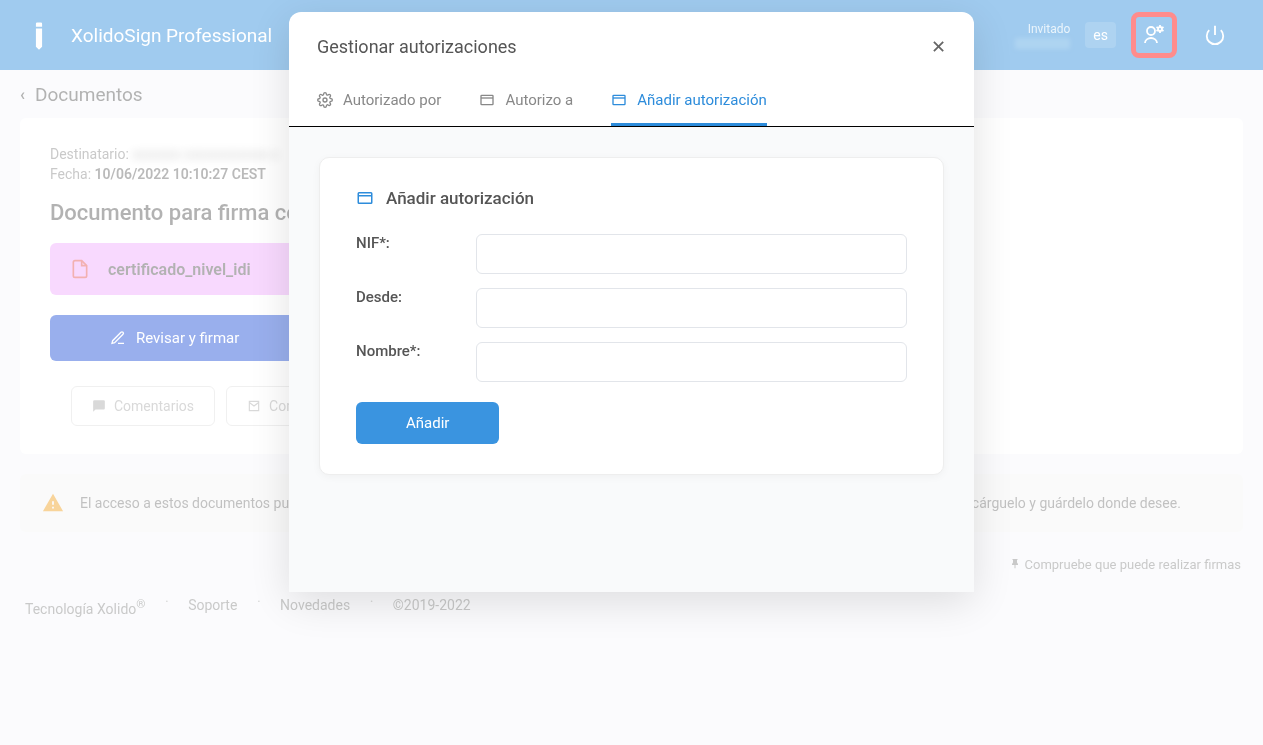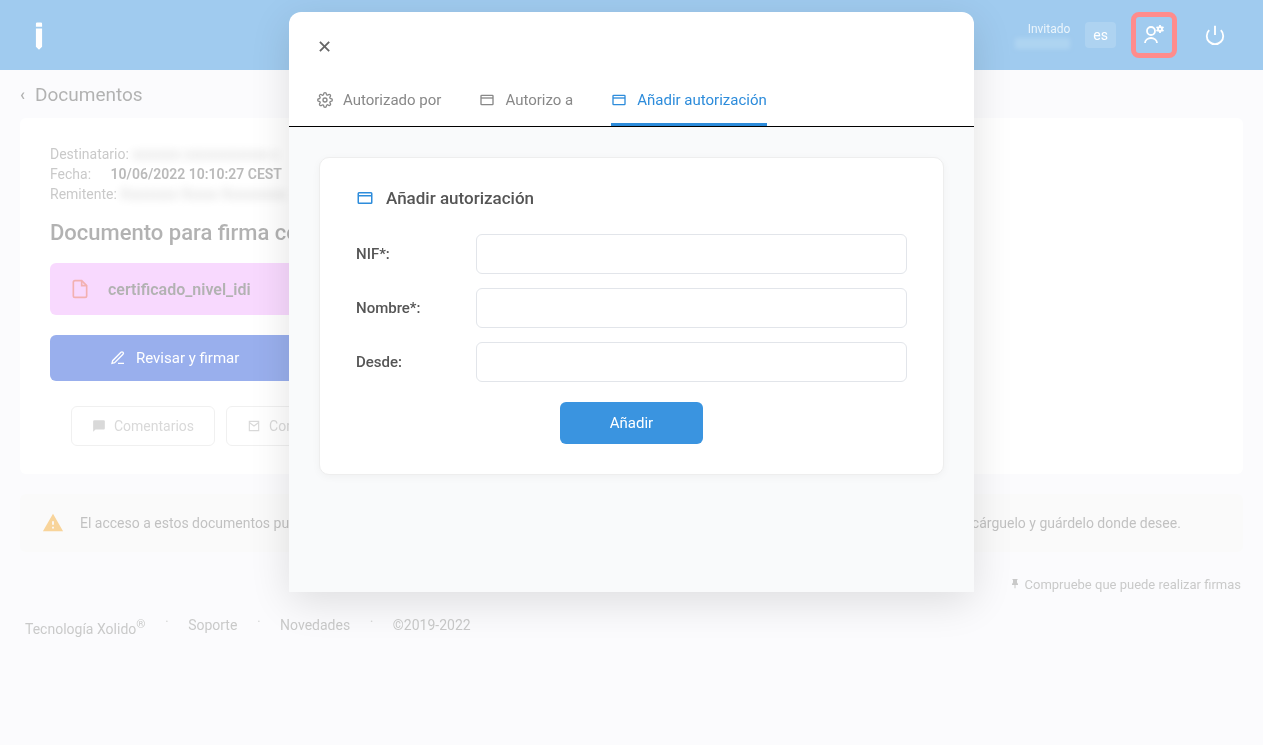--- a/index.html
+++ b/index.html
@@ -15,21 +15,21 @@
 .lang-badge { background: rgba(255,255,255,0.15); color: white; padding: 5px 8px; border-radius: 4px; font-size: 14px; }
 .header-icon-btn { width: 46px; height: 46px; display: flex; align-items: center; justify-content: center; color: white; cursor: pointer; }
 .header-icon-btn.highlighted { border: 5px solid #ff0000; border-radius: 8px; }
 
 .breadcrumb-bar { height: 48px; display: flex; align-items: center; padding: 0 20px; gap: 10px; color: #555; }
 .breadcrumb-bar .chev { font-size: 16px; font-weight: bold; }
 .breadcrumb-label { font-size: 19px; color: #555; }
 
 .content-card { background: white; margin: 0 20px; border-radius: 6px; padding: 28px 30px; }
 .meta-line { color: #888; font-size: 14px; margin-bottom: 4px; }
-.meta-line strong { color: #666; font-weight: 600; margin-left: 16px; }
+.meta-line strong { color: #666; font-weight: 600; }
 .blur-text { filter: blur(4px); color: #999; }
 .doc-title { font-size: 22px; font-weight: 500; color: #555; margin: 18px 0; }
 .file-row { display: flex; align-items: center; background: #f0abfc; border-radius: 6px; padding: 15px 20px; width: 400px; }
 .file-icon { color: #e35252; margin-right: 18px; }
 .file-name { font-weight: 600; color: #555; }
 .primary-btn { background: #1d4ed8; color: white; border: none; padding: 14px 60px; border-radius: 6px; font-size: 15px; margin-top: 20px; display: inline-flex; align-items: center; gap: 10px; cursor: pointer; text-align: right; }
 .secondary-row { display: flex; gap: 11px; margin-top: 25px; padding-left: 21px; }
 .secondary-btn { border: 1px solid #ddd; background: white; color: #aaa; padding: 11px 20px; border-radius: 6px; font-size: 14px; display: inline-flex; align-items: center; gap: 8px; cursor: pointer; }
 
 .info-box { background: #f3f3f3; margin: 20px; border-radius: 6px; padding: 18px 22px; display: flex; gap: 16px; align-items: center; color: #777; font-size: 14px; line-height: 1.5; }
@@ -46,34 +46,35 @@
 .modal-title { font-size: 18px; color: #555; font-weight: 400; }
 .close-btn { color: #666; font-size: 18px; cursor: pointer; background: none; border: none; }
 .modal-tabs { display: flex; gap: 38px; padding: 12px 28px 0; border-bottom: 1px solid #000000; }
 .modal-tab { display: flex; align-items: center; gap: 10px; color: #888; padding: 14px 0; font-size: 15px; cursor: pointer; border-bottom: 3px solid transparent; }
 .modal-tab.active { color: #2d8cdb; border-bottom-color: #2d8cdb; }
 .modal-tab .tab-icon { width: 16px; height: 16px; }
 .modal-body { padding: 30px; background: #f9fafb; flex: 1; }
 .form-card { background: white; border: 1px solid #eee; border-radius: 10px; padding: 30px 36px; box-shadow: 0 2px 8px rgba(0,0,0,0.04); }
 .form-title { display: flex; align-items: center; gap: 12px; color: #555; font-size: 17px; font-weight: 500; margin-bottom: 26px; }
 .form-title-icon { color: #2d8cdb; }
-.form-row { display: flex; align-items: center; margin-bottom: 14px; }
+.form-row { display: flex; align-items: flex-start; margin-bottom: 14px; }
 .form-label { width: 120px; color: #555; font-size: 15px; font-weight: 500; }
 .form-input { flex: 1; border: 1px solid #e2e5ea; border-radius: 6px; height: 40px; padding: 0 12px; font-size: 14px; }
-.form-footer { display: flex; justify-content: center; margin-top: 20px; }
+.form-footer { display: flex; justify-content: flex-start; margin-top: 20px; }
 .add-btn { background: #3a94e0; color: white; border: none; padding: 12px 50px; border-radius: 6px; font-size: 15px; cursor: pointer; }
 </style>
 </head>
 <body>
 
 <div class="header">
   <div class="header-left">
     <svg class="logo-icon" viewBox="0 0 24 24" fill="currentColor">
         <path d="M3 17.25V21h3.75L17.81 9.94l-3.75-3.75L3 17.25zM20.71 7.04a1 1 0 0 0 0-1.41l-2.34-2.34a1 1 0 0 0-1.41 0l-1.83 1.83 3.75 3.75 1.83-1.83z"></path>
       </svg>
+    <span class="app-title">XolidoSign Professional</span>
   </div>
   <div class="header-right">
     <div class="user-info">
       <span>Invitado</span>
       <span class="user-email-blur"></span>
     </div>
     <span class="lang-badge">es</span>
     <div class="header-icon-btn highlighted">
       <svg width="24" height="24" viewBox="0 0 24 24" fill="none" stroke="currentColor" stroke-width="1.8">
           <circle cx="9" cy="8" r="4"></circle>
@@ -92,21 +93,20 @@
 </div>
 
 <div class="breadcrumb-bar">
   <span class="chev">‹</span>
   <span class="breadcrumb-label">Documentos</span>
 </div>
 
 <div class="content-card">
   <div class="meta-line"><span>Destinatario:</span> <span class="blur-text">xxxxxxx xxxxxxxxxxxx x</span></div>
   <div class="meta-line"><span>Fecha:</span> <strong>10/06/2022 10:10:27 CEST</strong></div>
-  <div class="meta-line"><span>Remitente:</span> <span class="blur-text">Xxxxxxxx Xxxxx Xxxxxxxxx</span></div>
 
   <h2 class="doc-title">Documento para firma co</h2>
 
   <div class="file-row">
     <svg class="file-icon" width="20" height="22" viewBox="0 0 24 24" fill="none" stroke="currentColor" stroke-width="2">
         <path d="M14 2H6a2 2 0 0 0-2 2v16a2 2 0 0 0 2 2h12a2 2 0 0 0 2-2V8z"></path>
         <polyline points="14 2 14 8 20 8"></polyline>
       </svg>
     <span class="file-name">certificado_nivel_idi</span>
   </div>
@@ -155,20 +155,21 @@
   <span>Soporte</span>
   <span class="footer-sep">•</span>
   <span>Novedades</span>
   <span class="footer-sep">•</span>
   <span>©2019-2022</span>
 </div>
 
 <div class="overlay">
   <div class="modal">
     <div class="modal-header">
+      <span class="modal-title">Gestionar autorizaciones</span>
       <button class="close-btn">
         <span>✕</span>
       </button>
     </div>
     <div class="modal-tabs">
       <div class="modal-tab">
         <svg class="tab-icon" viewBox="0 0 24 24" fill="none" stroke="currentColor" stroke-width="2">
             <circle cx="12" cy="12" r="3"></circle>
             <path d="M19.4 15a1.65 1.65 0 0 0 .33 1.82l.06.06a2 2 0 1 1-2.83 2.83l-.06-.06a1.65 1.65 0 0 0-1.82-.33 1.65 1.65 0 0 0-1 1.51V21a2 2 0 0 1-4 0v-.09A1.65 1.65 0 0 0 9 19.4a1.65 1.65 0 0 0-1.82.33l-.06.06a2 2 0 1 1-2.83-2.83l.06-.06a1.65 1.65 0 0 0 .33-1.82 1.65 1.65 0 0 0-1.51-1H3a2 2 0 0 1 0-4h.09A1.65 1.65 0 0 0 4.6 9a1.65 1.65 0 0 0-.33-1.82l-.06-.06a2 2 0 1 1 2.83-2.83l.06.06a1.65 1.65 0 0 0 1.82.33H9a1.65 1.65 0 0 0 1-1.51V3a2 2 0 0 1 4 0v.09a1.65 1.65 0 0 0 1 1.51 1.65 1.65 0 0 0 1.82-.33l.06-.06a2 2 0 1 1 2.83 2.83l-.06.06a1.65 1.65 0 0 0-.33 1.82V9a1.65 1.65 0 0 0 1.51 1H21a2 2 0 0 1 0 4h-.09a1.65 1.65 0 0 0-1.51 1z"></path>
           </svg>
@@ -196,26 +197,26 @@
               <rect x="3" y="5" width="18" height="14" rx="1"></rect>
               <line x1="3" y1="9" x2="21" y2="9"></line>
             </svg>
           <span>Añadir autorización</span>
         </div>
         <div class="form-row">
           <label class="form-label">NIF*:</label>
           <input class="form-input" type="text" style="">
         </div>
         <div class="form-row">
+          <label class="form-label">Desde:</label>
+          <input class="form-input" type="text" style="">
+        </div>
+        <div class="form-row">
           <label class="form-label">Nombre*:</label>
           <input class="form-input" type="text" style="">
         </div>
-        <div class="form-row">
-          <label class="form-label">Desde:</label>
-          <input class="form-input" type="text" style="">
-        </div>
         <div class="form-footer">
           <button class="add-btn">Añadir</button>
         </div>
       </div>
     </div>
   </div>
 </div>
 
 </body></html>

